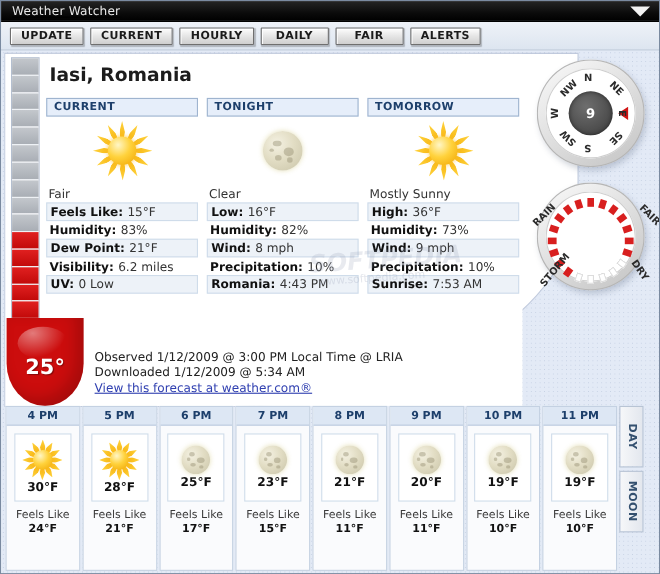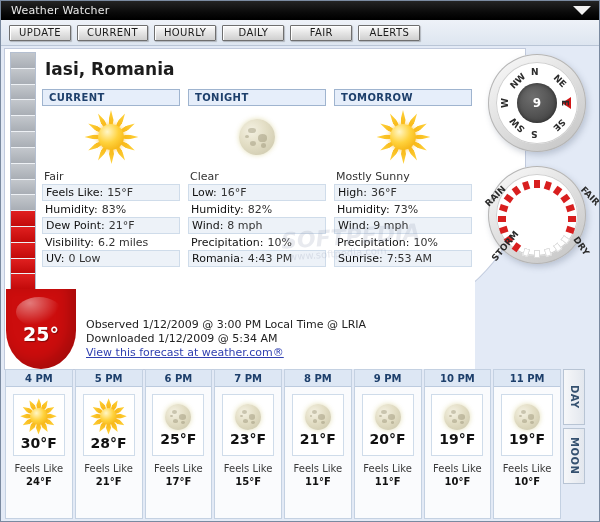--- a/index.html
+++ b/index.html
@@ -44,21 +44,21 @@
     position: absolute; left: 0; top: 19px; width: 600px; height: 26px;
     background: linear-gradient(180deg,#eef2f8 0%, #dde5f0 100%);
     display: flex; align-items: center; gap: 6px; padding-left: 8px;
     border-bottom: 1px solid #b9c5d6;
   }
   .tb-btn {
     height: 16px; min-width: 62px; padding: 0 9px;
     background: linear-gradient(180deg,#fdfdfd 0%, #e7e7e7 45%, #cfcfcf 100%);
     border: 1px solid #6f6f6f;
     border-radius: 1px;
-    font-size: 10px; font-weight: normal; color: #1b1b1b;
+    font-size: 10px; font-weight: bold; color: #1b1b1b;
     letter-spacing: .4px;
     display: flex; align-items: center; justify-content: center;
     box-shadow: inset 1px 1px 0 #fff, 1px 1px 1px rgba(0,0,0,.22);
     cursor: default;
   }
 
   
   #stage {
     position: absolute; left: 0; top: 45px; width: 600px; height: 477px;
     background: #e3eaf6;
@@ -125,21 +125,21 @@
     font-size: 10px; font-weight: bold; color: #1d3f6b; letter-spacing: .4px;
   }
   .col-icon { height: 62px; display: flex; align-items: center; justify-content: center; }
   .cond { font-size: 11px; color: #333; padding: 2px 0 1px 2px; }
   .rows { display: flex; flex-direction: column; }
   .row {
     height: 16px; display: flex; align-items: center; gap: 4px;
     padding-left: 3px; font-size: 11px; color: #333;
   }
   .row.alt { background: #edf2f8; border: 1px solid #cfdcea; height: 17px; }
-  .row b { color: #111; font-weight: normal; }
+  .row b { color: #111; font-weight: bold; }
 
   
   .sun { position: relative; width: 46px; height: 46px; }
   .sun .core {
     position: absolute; left: 11px; top: 11px; width: 24px; height: 24px;
     border-radius: 50%;
     background: radial-gradient(circle at 36% 30%, #fff6c6 0%, #ffd23c 45%, #f0a400 100%);
     box-shadow: 0 0 5px rgba(255,190,40,.9);
   }
   .sun .ray {
@@ -224,21 +224,21 @@
     width: 100%; height: 17px; background: #dde7f4;
     border-bottom: 1px solid #bccbdf;
     display: flex; align-items: center; justify-content: center;
     font-size: 10px; font-weight: bold; color: #1d3f6b;
   }
   .hcell .hbox {
     margin-top: 7px; width: 52px; height: 62px;
     background: #fff; border: 1px solid #cfdcea;
     display: flex; flex-direction: column; align-items: center; justify-content: center;
   }
-  .hcell .htemp { font-size: 14px; font-weight: bold; color: #111; margin-top: 1px; }
+  .hcell .htemp { font-size: 11px; font-weight: bold; color: #111; margin-top: 1px; }
   .hcell .hfl { margin-top: 6px; font-size: 10px; color: #3a3a3a; text-align: center; line-height: 13px; }
   .hcell .hfl b { color: #111; }
 
   #sidetabs {
     position: absolute; left: 562px; top: 323px; width: 34px;
     display: flex; flex-direction: column; gap: 3px;
   }
   .stab {
     width: 22px; height: 56px;
     background: linear-gradient(90deg,#f6f7f9,#e3e7ee);

